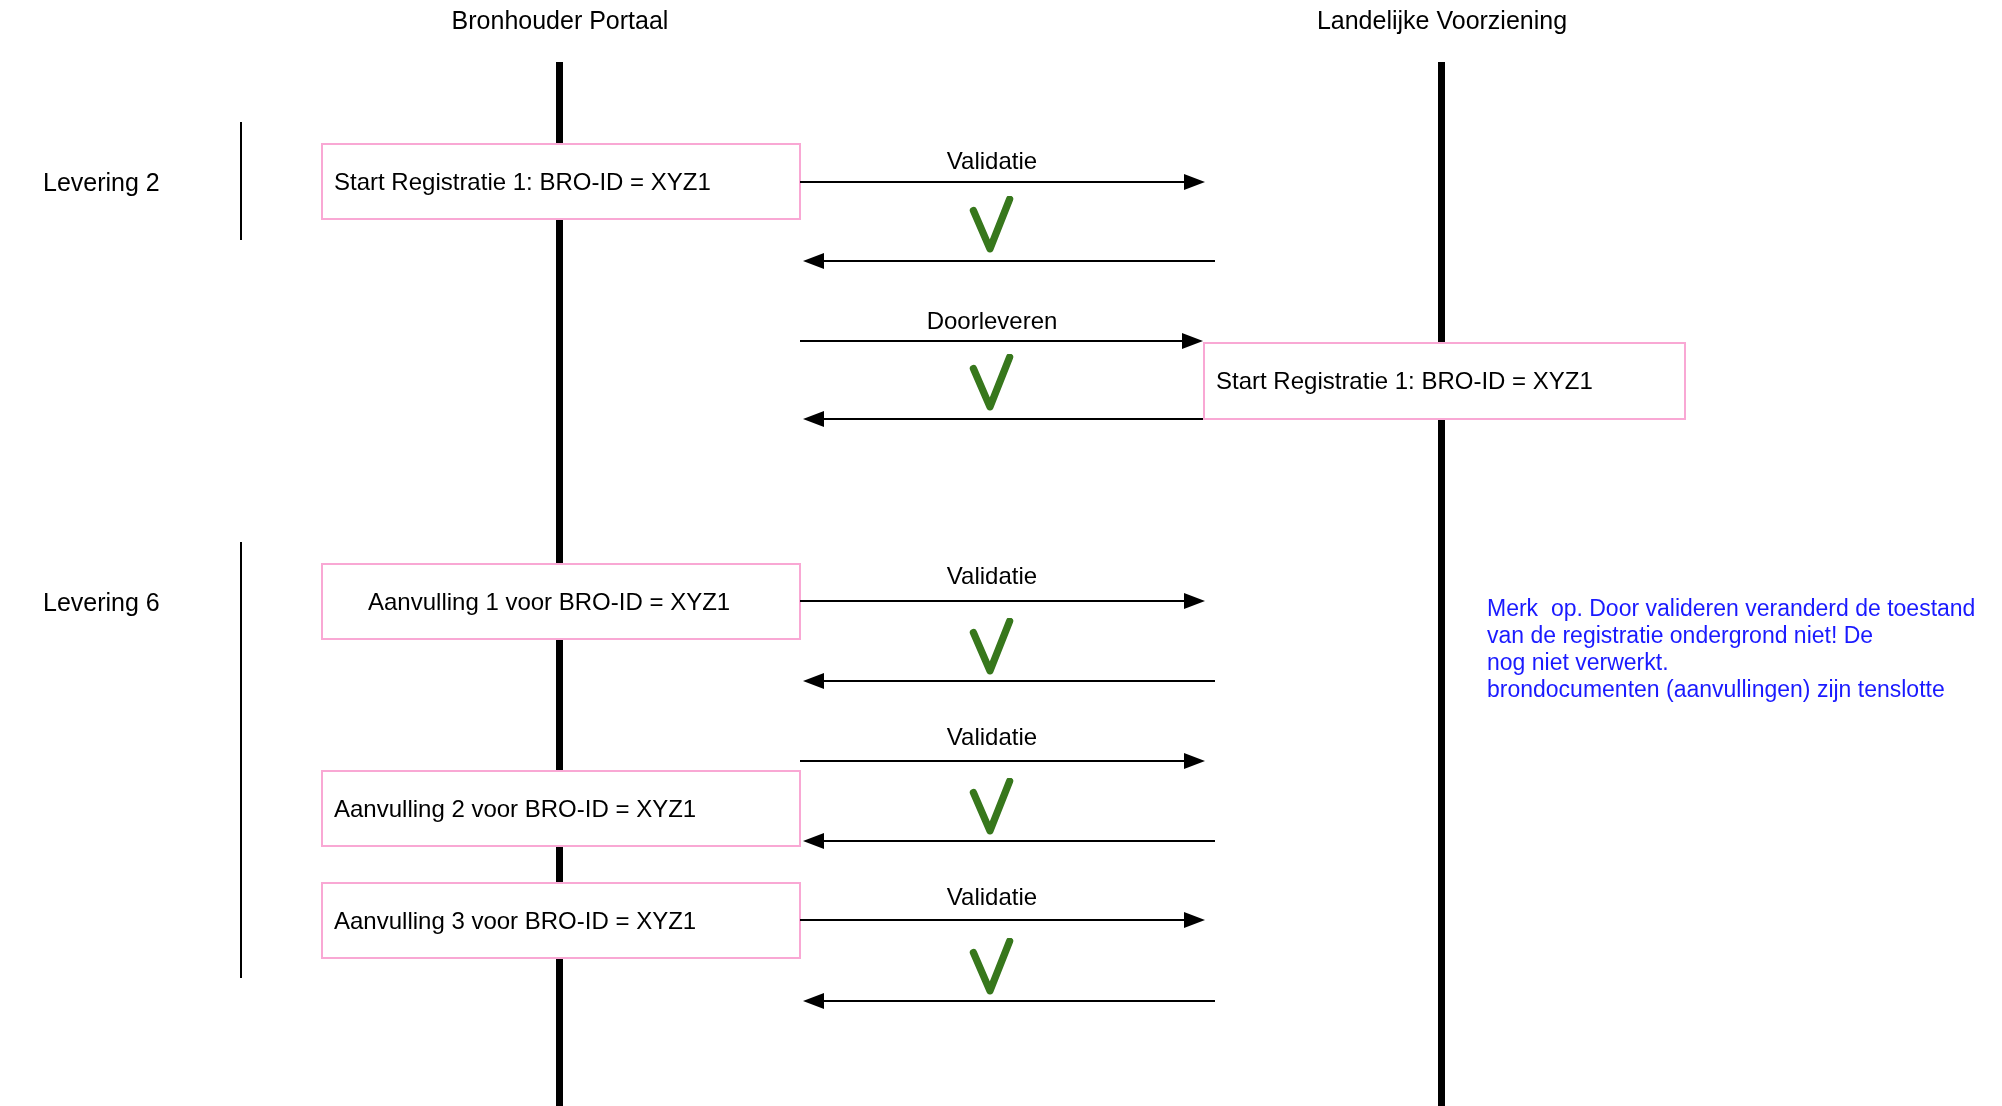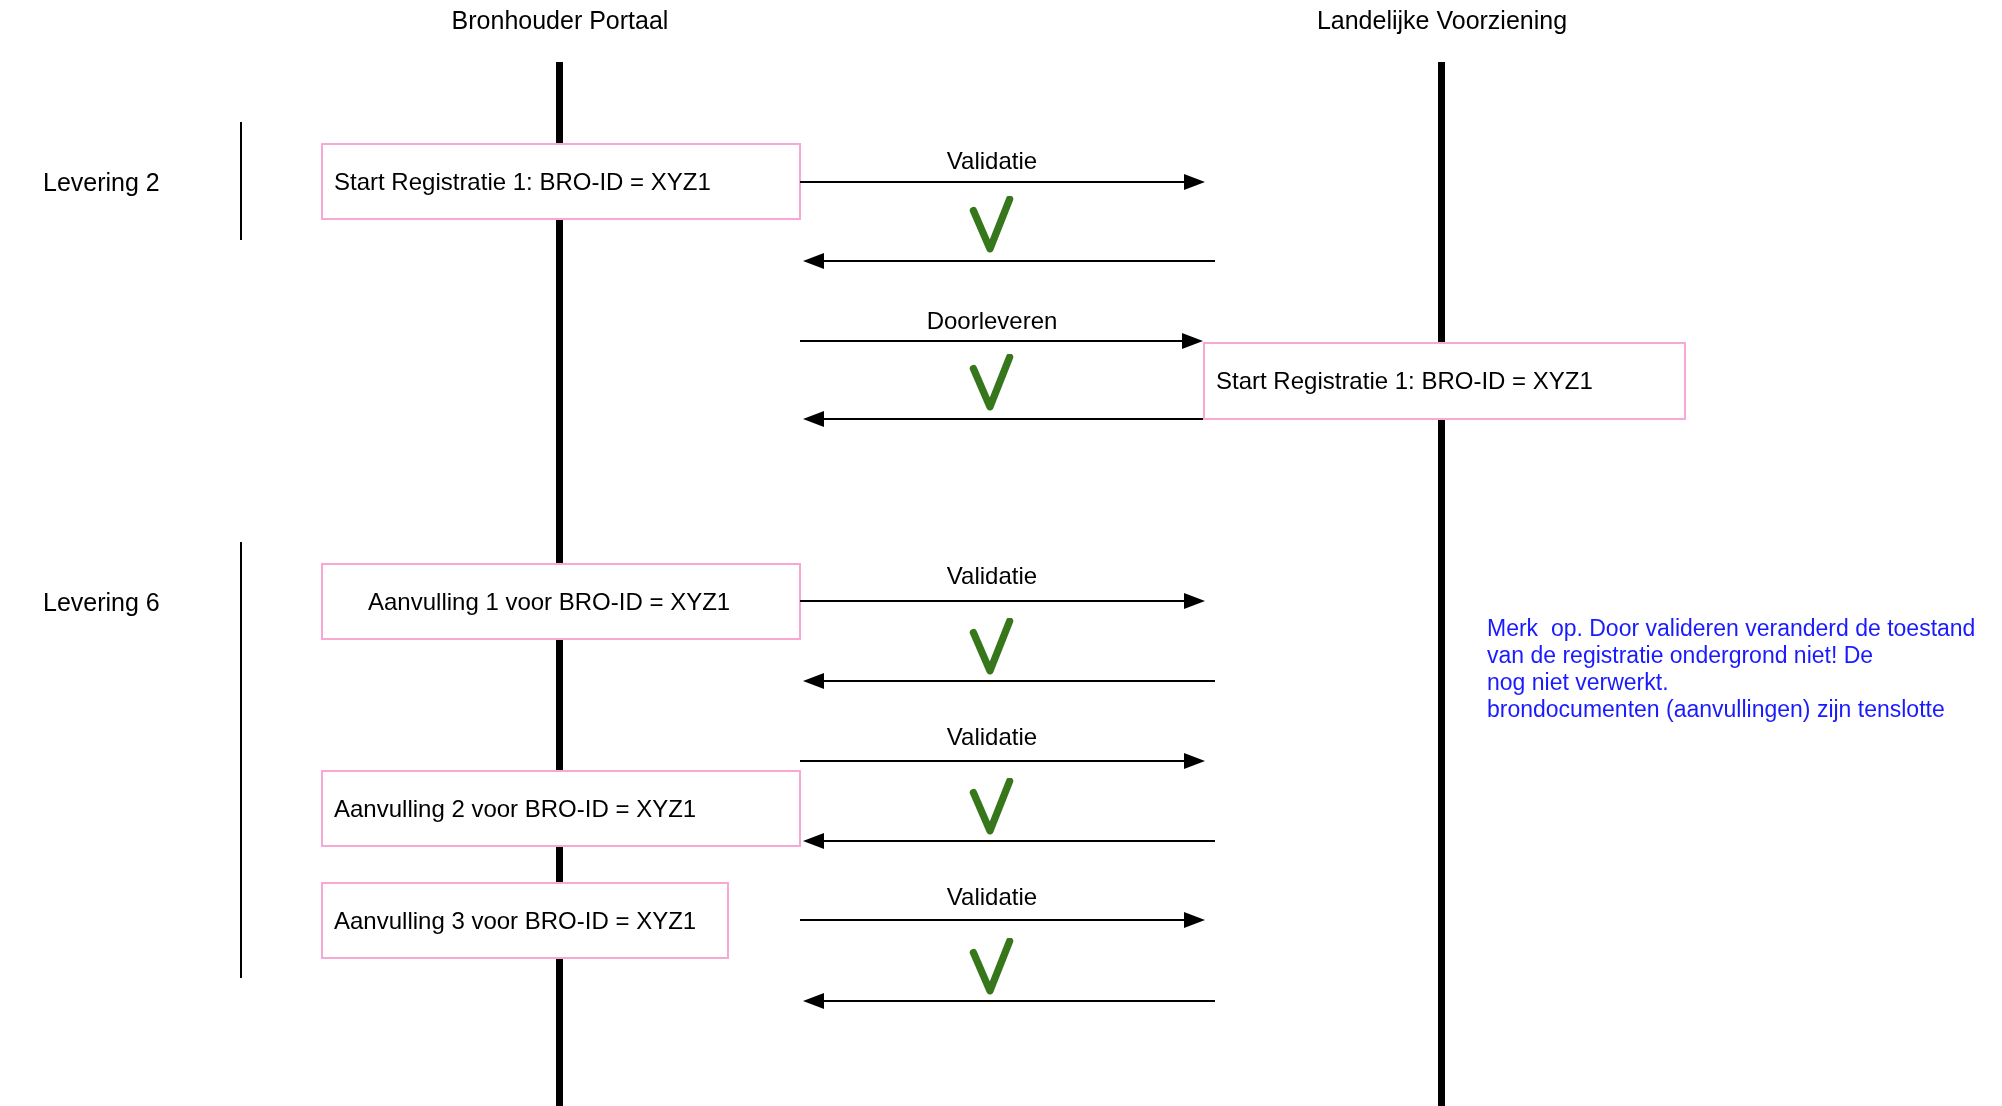--- a/index.html
+++ b/index.html
@@ -71,21 +71,21 @@
     display: flex;
     align-items: center;
     padding-left: 11px;
     font-size: 24px;
     z-index: 2;
   }
   #box-b1 { left: 321px; top: 143px; width: 480px; height: 77px; }
   #box-lv { left: 1203px; top: 342px; width: 483px; height: 78px; }
   #box-a1 { left: 321px; top: 563px; width: 480px; height: 77px; padding-left: 45px; }
   #box-a2 { left: 321px; top: 722px; width: 480px; height: 77px; margin-top: 48px; }
-  #box-a3 { left: 321px; top: 882px; width: 408px; height: 77px; }
+  #box-a3 { left: 321px; top: 882px; width: 480px; height: 77px; }
 
   
   .msg-label {
     position: absolute;
     left: 831px;
     width: 322px;
     text-align: center;
     font-size: 24px;
     line-height: 28px;
     z-index: 2;
@@ -146,21 +146,21 @@
   #chk-r1 { top: 196px; }
   #chk-r2 { top: 354px; }
   #chk-r3 { top: 618px; }
   #chk-r4 { top: 778px; }
   #chk-r5 { top: 938px; }
 
   
   .note {
     position: absolute;
     left: 1487px;
-    top: 615px;
+    top: 595px;
     width: 515px;
     font-size: 23px;
     line-height: 27px;
     color: var(--note-blue, #1a1aff);
     z-index: 2;
   }
   .note-line { white-space: pre; }
 </style>
 </head>
 <body>

